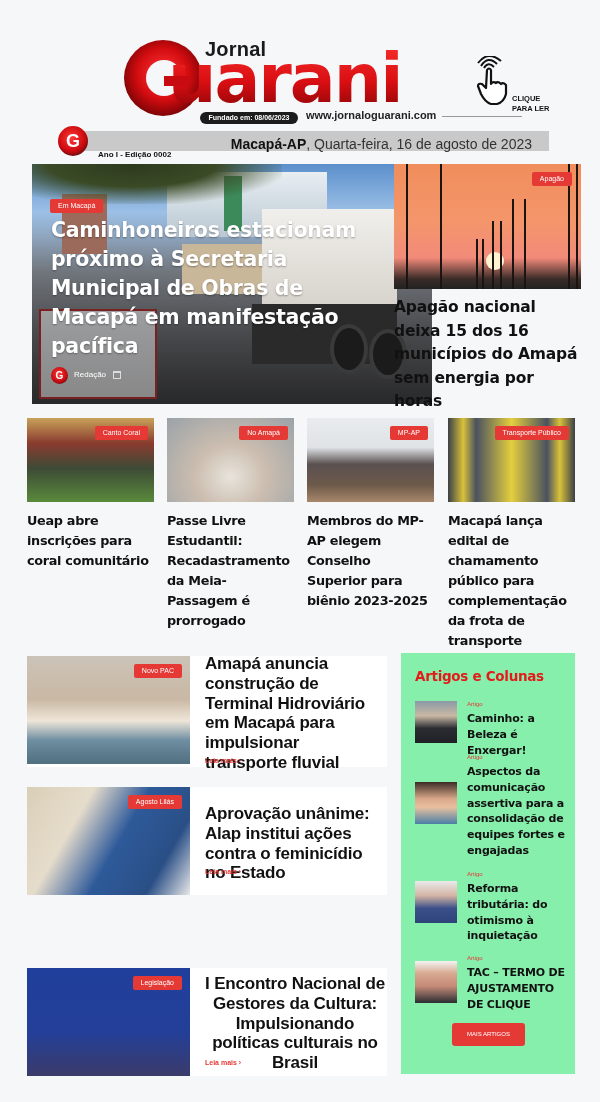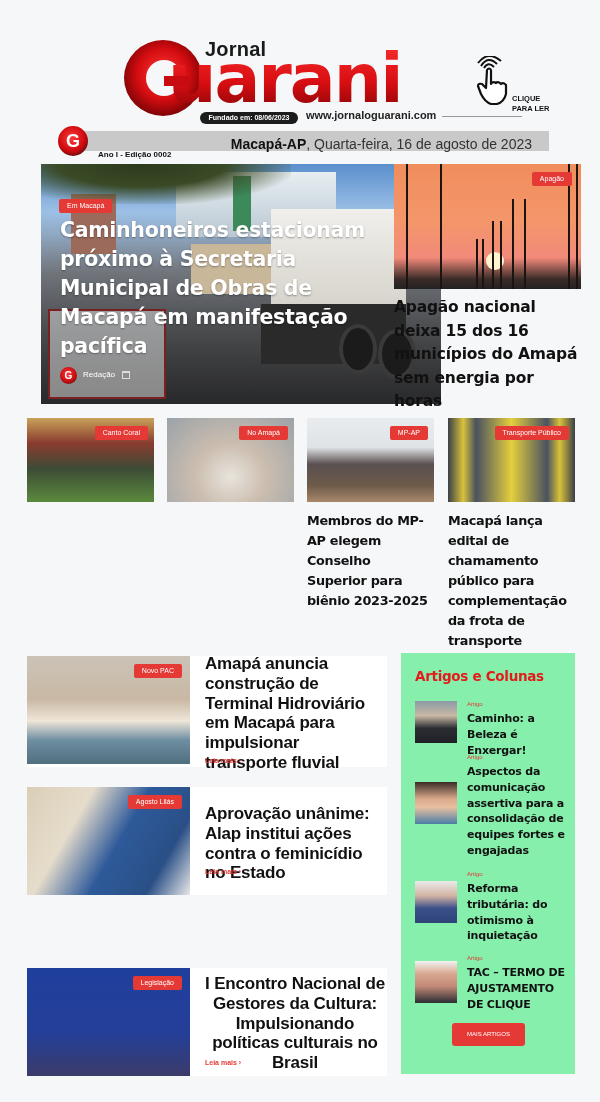--- a/index.html
+++ b/index.html
@@ -27,21 +27,21 @@
   .info-logo { position: absolute; left: 58px; top: 126px; width: 30px; height: 30px; border-radius: 50%; background: radial-gradient(circle at 45% 40%, #ff3838 0%, #cc0a0e 55%, #111 95%); }
   .info-logo::after { content: "G"; position: absolute; left: 0; top: 0; width: 30px; height: 30px; text-align: center; line-height: 30px; color: #fff; font-weight: 900; font-size: 18px; }
   .edition { position: absolute; left: 98px; top: 136px; font-size: 8px; font-weight: 700; color: #111; margin-top: 14px; }
   .dateline { position: absolute; right: 68px; top: 136px; font-size: 14px; color: #333; }
   .dateline b { font-weight: 700; color: #111; }
 
   
   .tag { position: absolute; background: #e53935; color: #fff; font-size: 7px; height: 14px; line-height: 14px; padding: 0 8px; border-radius: 2px; white-space: nowrap; }
 
   
-  .hero { position: absolute; left: 41px; top: 164px; width: 400px; height: 240px; overflow: hidden;
+  .hero { position: absolute; left: 32px; top: 164px; width: 400px; height: 240px; overflow: hidden;
     background:
       linear-gradient(180deg, rgba(0,0,0,0) 30%, rgba(0,0,0,0.35) 100%),
       linear-gradient(180deg, #5b8fcc 0%, #9cc0e6 20%, #7a7f86 45%, #5b5d60 70%, #3e3f41 100%); }
   .hero .tree { position: absolute; left: 0; top: 0; width: 250px; height: 40px; background: radial-gradient(ellipse at 40% 0%, #2c3a1c 0%, #3a4a26 40%, rgba(58,74,38,0) 75%); }
   .hero .bldg { position: absolute; left: 135px; top: 8px; width: 160px; height: 65px; background: linear-gradient(#e8eef2, #b9c8d3); }
   .hero .bldg-green { position: absolute; left: 192px; top: 12px; width: 18px; height: 55px; background: #3c8a5a; }
   .hero .bldg-red { position: absolute; left: 30px; top: 30px; width: 45px; height: 60px; background: #9b6a5a; }
   .hero .truck1 { position: absolute; left: 230px; top: 45px; width: 135px; height: 130px; background: linear-gradient(#f0efeb, #cfcac2); }
   .hero .truck1-base { position: absolute; left: 220px; top: 140px; width: 145px; height: 60px; background: #2a2a2a; }
   .hero .wheel { position: absolute; width: 38px; height: 50px; border-radius: 50%; background: #1b1b1b; border: 4px solid #3a3a3a; }
@@ -139,25 +139,27 @@
   <div class="tower" style="left:82px;width:8px;height:50px;"></div>
   <div class="tower" style="left:174px;width:10px;height:125px;"></div>
   <span class="tag" style="right:9px;top:8px;">Apagão</span>
 </div>
 <h2 class="feature2-title">Apagão nacional deixa 15 dos 16 municípios do Amapá sem energia por horas</h2>
 
 <article class="card4" style="left:27px;">
   <div class="thumb" style="background:linear-gradient(180deg,#c9a25a 0%,#8a3b2f 30%,#3d4b36 60%,#5a8a3c 100%);">
     <span class="tag" style="right:6px;top:8px;">Canto Coral</span>
   </div>
+  <h3 class="title">Ueap abre inscrições para coral comunitário</h3>
 </article>
 <article class="card4" style="left:167px;">
   <div class="thumb" style="background:radial-gradient(ellipse at 50% 70%,#e8e4dc 0%,#cbbdaf 40%,#9aa2a8 100%);">
     <span class="tag" style="right:6px;top:8px;">No Amapá</span>
   </div>
+  <h3 class="title">Passe Livre Estudantil: Recadastramento da Meia-Passagem é prorrogado</h3>
 </article>
 <article class="card4" style="left:307px;">
   <div class="thumb" style="background:linear-gradient(180deg,#e9ecef 0%,#dfe3e6 35%,#5a5050 55%,#6d5a4a 80%,#a8876a 100%);">
     <span class="tag" style="right:6px;top:8px;">MP-AP</span>
   </div>
   <h3 class="title">Membros do MP-AP elegem Conselho Superior para biênio 2023-2025</h3>
 </article>
 <article class="card4" style="left:448px;">
   <div class="thumb" style="background:linear-gradient(90deg,#3a3f48 0%,#d9c23a 12%,#4a5260 22%,#e4cf3e 50%,#4a5260 78%,#d9c23a 88%,#3a3f48 100%);">
     <span class="tag" style="right:6px;top:8px;">Transporte Público</span>

